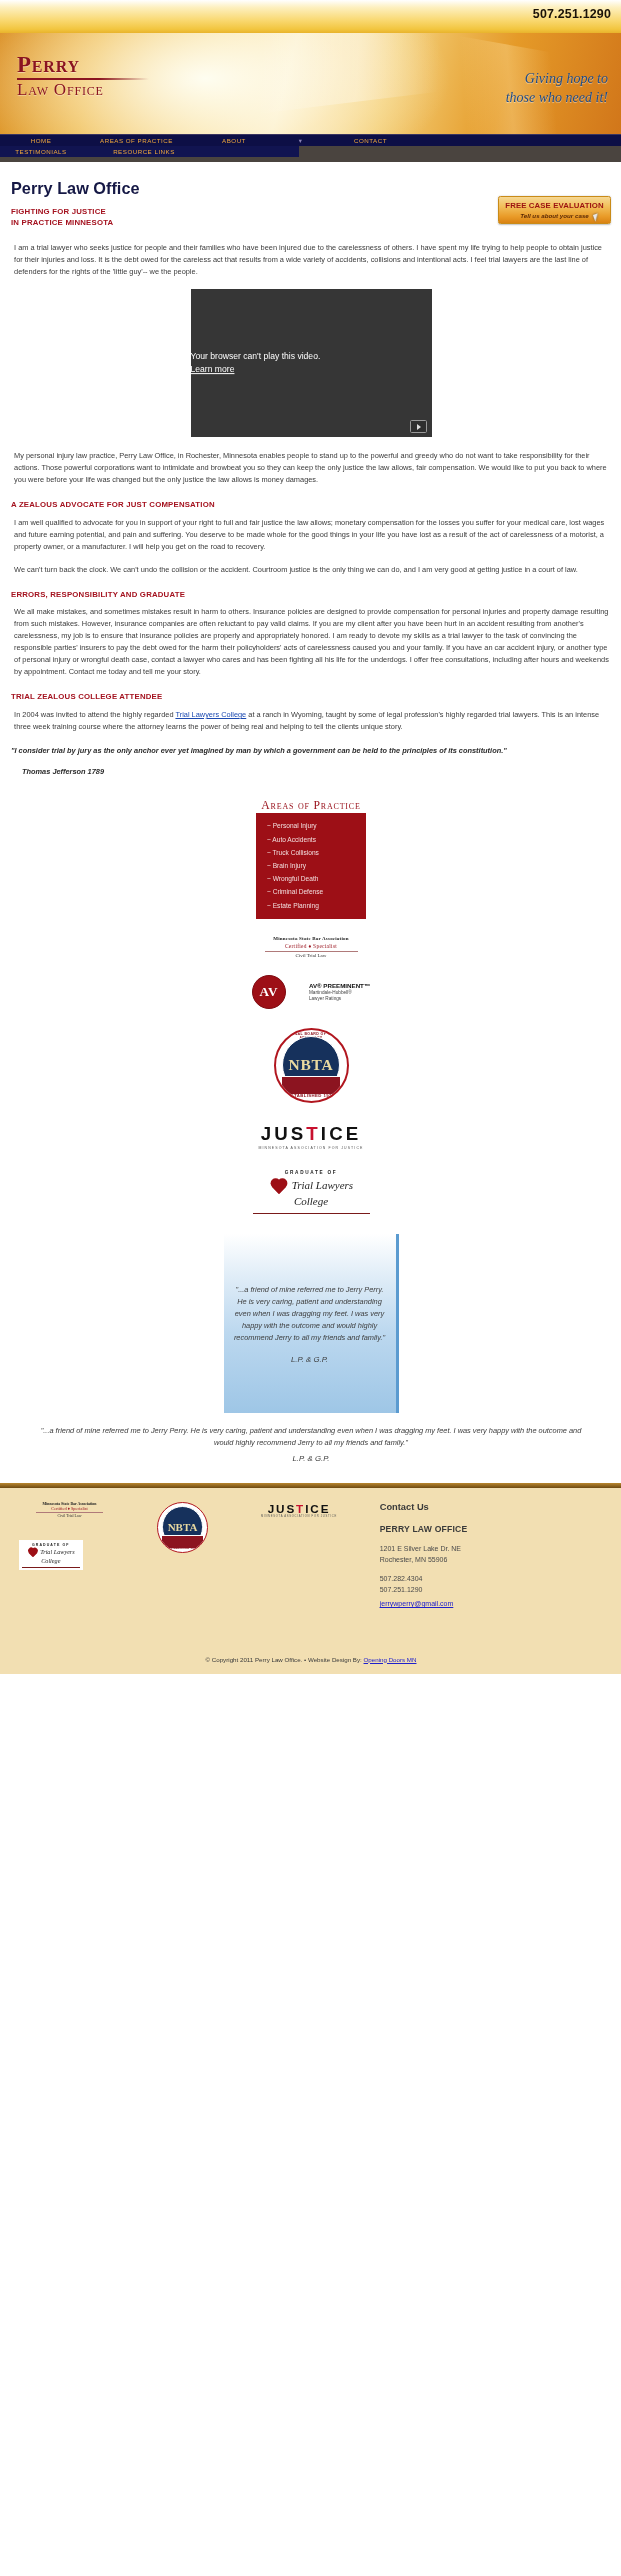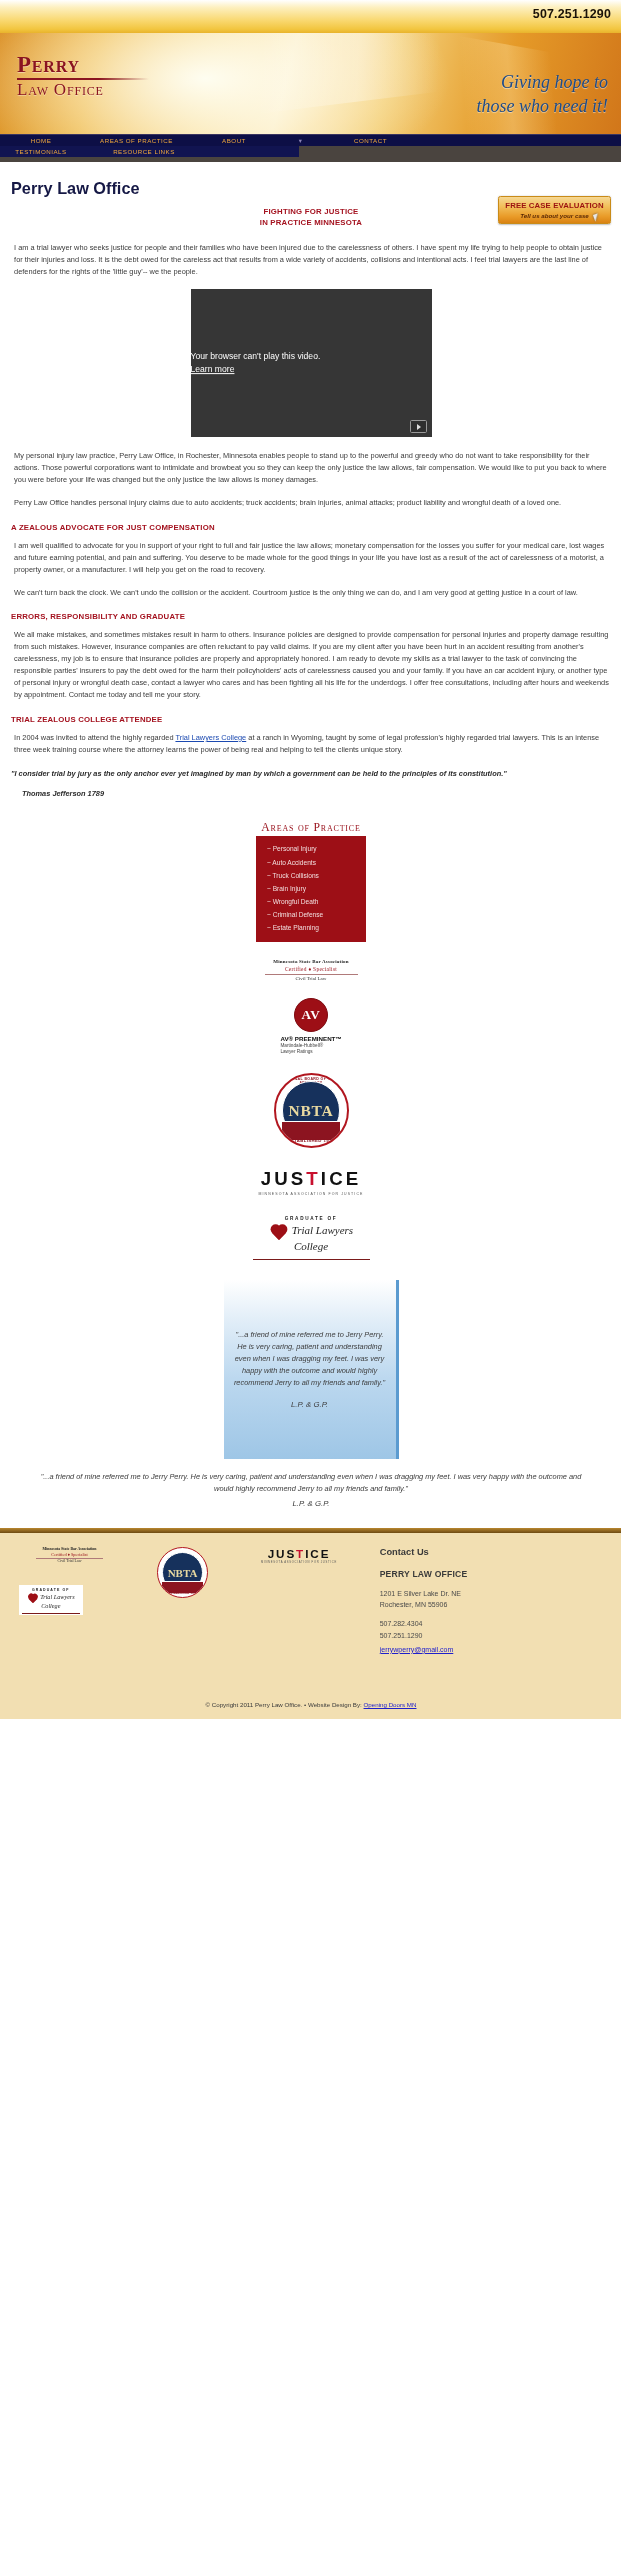--- a/index.html
+++ b/index.html
@@ -77,21 +77,21 @@
     font-size: 17px;
     font-variant: small-caps;
     letter-spacing: 0.8px;
     line-height: 1;
   }
   .tagline {
     position:absolute; right: 14px; top: 37px;
     text-align: right;
     font-family: "Liberation Serif", serif;
     font-style: italic;
-    font-size: 18px;
+    font-size: 14px;
     color: #1f4b86;
     line-height: 1.35;
     text-shadow: 0 0.8px 0.8px rgba(255,255,255,.5);
   }
 
   
   .navwrap { position: relative; }
   .navbar {
     background: #0d0f46;
     height: 12.4px;
@@ -138,21 +138,20 @@
     margin: 17px 0 7.8px 0;
     font-weight: bold;
   }
   .subhead {
     color: #a4121f;
     font-weight: bold;
     font-size: 7.8px;
     line-height: 1.45;
     letter-spacing: 0.2px;
     margin-bottom: 14px;
-    text-align: center;
   }
 
   .free-eval {
     position: absolute;
     right: 11px;
     top: 17px;
     width: 113px;
     height: 28px;
     border-radius: 2.3px;
     background: linear-gradient(to bottom,#f6d894 0%, #f2c05c 35%, #e99b28 75%, #d98213 100%);
@@ -273,21 +272,21 @@
   
   .badges { text-align:center; }
   .badge-msba { margin: 11px auto 4.7px auto; width: 109px; }
   .badge-msba .b1 { font-family:"Liberation Serif",serif; font-size:5px; font-weight:bold; color:#222; letter-spacing:0.2px;}
   .badge-msba .b2 { font-family:"Liberation Serif",serif; font-size:5.4px; color:#9b1620; letter-spacing:0.3px; margin-top:1.6px;}
   .badge-msba .rule { height:0.8px; background:#b07a7a; margin:1.6px auto; width:93px;}
   .badge-msba .b3 { font-family:"Liberation Serif",serif; font-size:5px; color:#333; margin-top:1.6px;}
 
   .badge-av {
     width: 148px; margin: 17px auto 4.7px auto;
-    display:flex; align-items:center; justify-content:center; gap:3px;flex-direction:column;
+    display:flex; align-items:center; justify-content:center; gap:23px;
   }
   .av-seal {
     width: 34px; height:34px; border-radius:50%;
     background:#9d0f16; color:#fff;
     display:flex;align-items:center;justify-content:center;
     font-family:"Liberation Serif",serif; font-weight:bold; font-size:13.2px;
     letter-spacing:0.8px;
     border:1.6px solid #7e0b11;
   }
   .av-txt { text-align:left; line-height:1.25; }
@@ -513,21 +512,20 @@
 
     <div class="video-wrap">
       <div class="video-msg">
         <div>Your browser can't play this video.</div>
         <div class="learn">Learn more</div>
       </div>
       <div class="video-ctrl"></div>
     </div>
 
     <p class="body-copy indent">My personal injury law practice, Perry Law Office, in Rochester, Minnesota enables people to stand up to the powerful and greedy who do not want to take responsibility for their actions. Those powerful corporations want to intimidate and browbeat you so they can keep the only justice the law allows, fair compensation. We would like to put you back to where you were before your life was changed but the only justice the law allows is money damages.</p>
-    <p class="body-copy indent">Perry Law Office handles personal injury claims due to auto accidents; truck accidents; brain injuries, animal attacks; product liability and wrongful death of a loved one.</p>
 
     <div class="sec-head">A ZEALOUS ADVOCATE FOR JUST COMPENSATION</div>
     <p class="body-copy indent">I am well qualified to advocate for you in support of your right to full and fair justice the law allows; monetary compensation for the losses you suffer for your medical care, lost wages and future earning potential, and pain and suffering. You deserve to be made whole for the good things in your life you have lost as a result of the act of carelessness of a motorist, a property owner, or a manufacturer. I will help you get on the road to recovery.</p>
     <p class="body-copy indent">We can't turn back the clock. We can't undo the collision or the accident. Courtroom justice is the only thing we can do, and I am very good at getting justice in a court of law.</p>
 
     <div class="sec-head">ERRORS, RESPONSIBILITY AND GRADUATE</div>
     <p class="body-copy indent">We all make mistakes, and sometimes mistakes result in harm to others. Insurance policies are designed to provide compensation for personal injuries and property damage resulting from such mistakes. However, insurance companies are often reluctant to pay valid claims. If you are my client after you have been hurt in an accident resulting from another's carelessness, my job is to ensure that insurance policies are properly and appropriately honored. I am ready to devote my skills as a trial lawyer to the task of convincing the responsible parties' insurers to pay the debt owed for the harm their policyholders' acts of carelessness caused you and your family. If you have an car accident injury, or another type of personal injury or wrongful death case, contact a lawyer who cares and has been fighting all his life for the underdogs. I offer free consultations, including after hours and weekends by appointment. Contact me today and tell me your story.</p>
 
     <div class="sec-head">TRIAL ZEALOUS COLLEGE ATTENDEE</div>
     <p class="body-copy indent"><span>In 2004 was invited to attend the highly regarded </span><a class="inline-link" href="#">Trial Lawyers College</a><span>  at a ranch  in Wyoming, taught by some of legal profession's highly regarded trial lawyers. This is an intense three week training course where the attorney learns the power of being real and helping to tell the clients unique story.</span></p>

